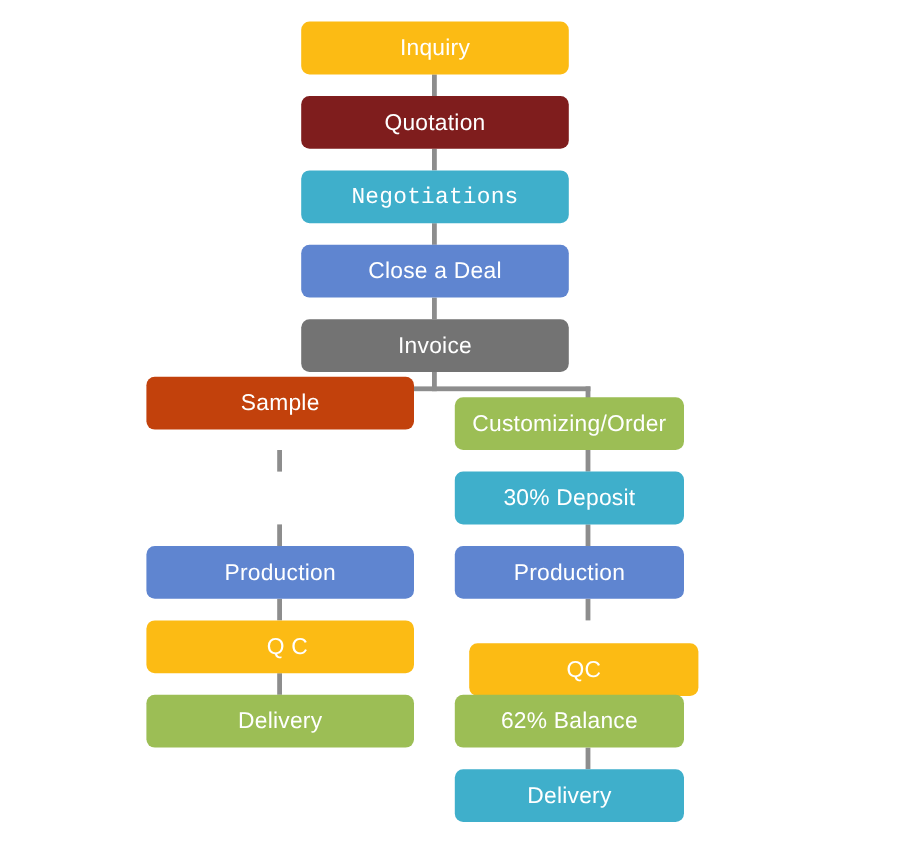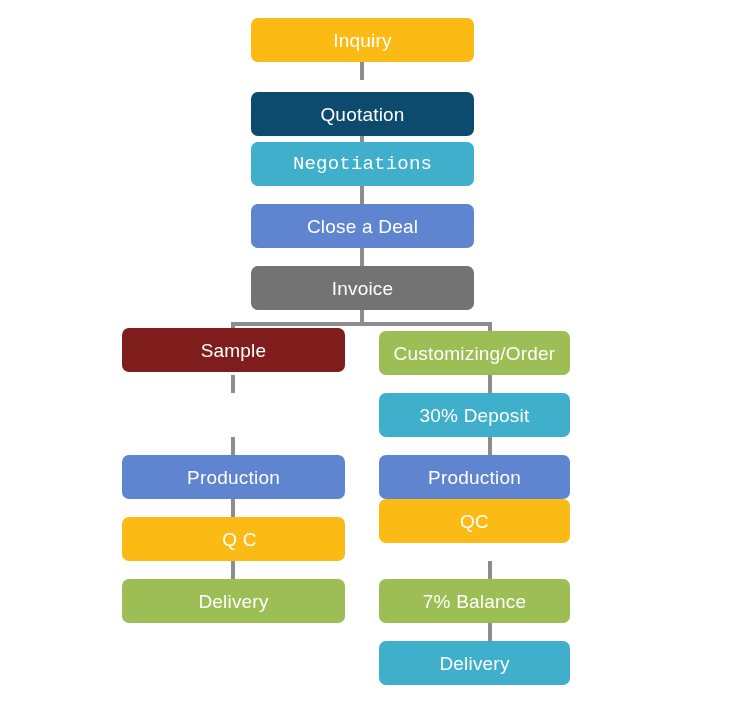--- a/index.html
+++ b/index.html
@@ -55,21 +55,21 @@
 </head>
 <body>
 
 <div id="flow-canvas">
 
   <div class="node col-main" style="top:18px;  background:#fcbb14;">
     <span class="node-label">Inquiry</span>
   </div>
   <div class="connector v" style="left:360px; top:62px;  height:18px;"></div>
 
-  <div class="node col-main" style="top:92px;  background:#0c4a6e;">
+  <div class="node col-main" style="top:80px;  background:#7f1d1d;">
     <span class="node-label">Quotation</span>
   </div>
   <div class="connector v" style="left:360px; top:124px; height:18px;"></div>
 
   <div class="node col-main" style="top:142px; background:#3fafcb;font-family:Liberation Mono, monospace;">
     <span class="node-label">Negotiations</span>
   </div>
   <div class="connector v" style="left:360px; top:186px; height:18px;"></div>
 
   <div class="node col-main" style="top:204px; background:#5f85d0;">
@@ -79,21 +79,21 @@
 
   <div class="node col-main" style="top:266px; background:#737373;">
     <span class="node-label">Invoice</span>
   </div>
 
   <div class="connector v" style="left:360px; top:310px; height:16px;"></div>
   <div class="connector h" style="left:231px; top:322px; width:261px;"></div>
   <div class="connector v" style="left:231px; top:322px; height:18px;"></div>
   <div class="connector v" style="left:488px; top:322px; height:18px;"></div>
 
-  <div class="node col-left" style="top:328px; background:#7f1d1d;">
+  <div class="node col-left" style="top:314px; background:#c2410c;">
     <span class="node-label">Sample</span>
   </div>
   <div class="connector v" style="left:231px; top:375px; height:18px;"></div>
 
   <div class="connector v" style="left:231px; top:437px; height:18px;"></div>
 
   <div class="node col-left" style="top:455px; background:#5f85d0;">
     <span class="node-label">Production</span>
   </div>
   <div class="connector v" style="left:231px; top:499px; height:18px;"></div>
@@ -115,27 +115,27 @@
   <div class="node col-right" style="top:393px; background:#3fafcb;">
     <span class="node-label">30% Deposit</span>
   </div>
   <div class="connector v" style="left:488px; top:437px; height:18px;"></div>
 
   <div class="node col-right" style="top:455px; background:#5f85d0;">
     <span class="node-label">Production</span>
   </div>
   <div class="connector v" style="left:488px; top:499px; height:18px;"></div>
 
-  <div class="node col-right" style="top:499px; background:#fcbb14;">
+  <div class="node col-right" style="top:536px; background:#fcbb14;margin-left:12px;">
     <span class="node-label">QC</span>
   </div>
   <div class="connector v" style="left:488px; top:561px; height:18px;"></div>
 
   <div class="node col-right" style="top:579px; background:#9cbe55;">
-    <span class="node-label">7% Balance</span>
+    <span class="node-label">62% Balance</span>
   </div>
   <div class="connector v" style="left:488px; top:623px; height:18px;"></div>
 
   <div class="node col-right" style="top:641px; background:#3fafcb;">
     <span class="node-label">Delivery</span>
   </div>
 
 </div>
 
 </body></html>

